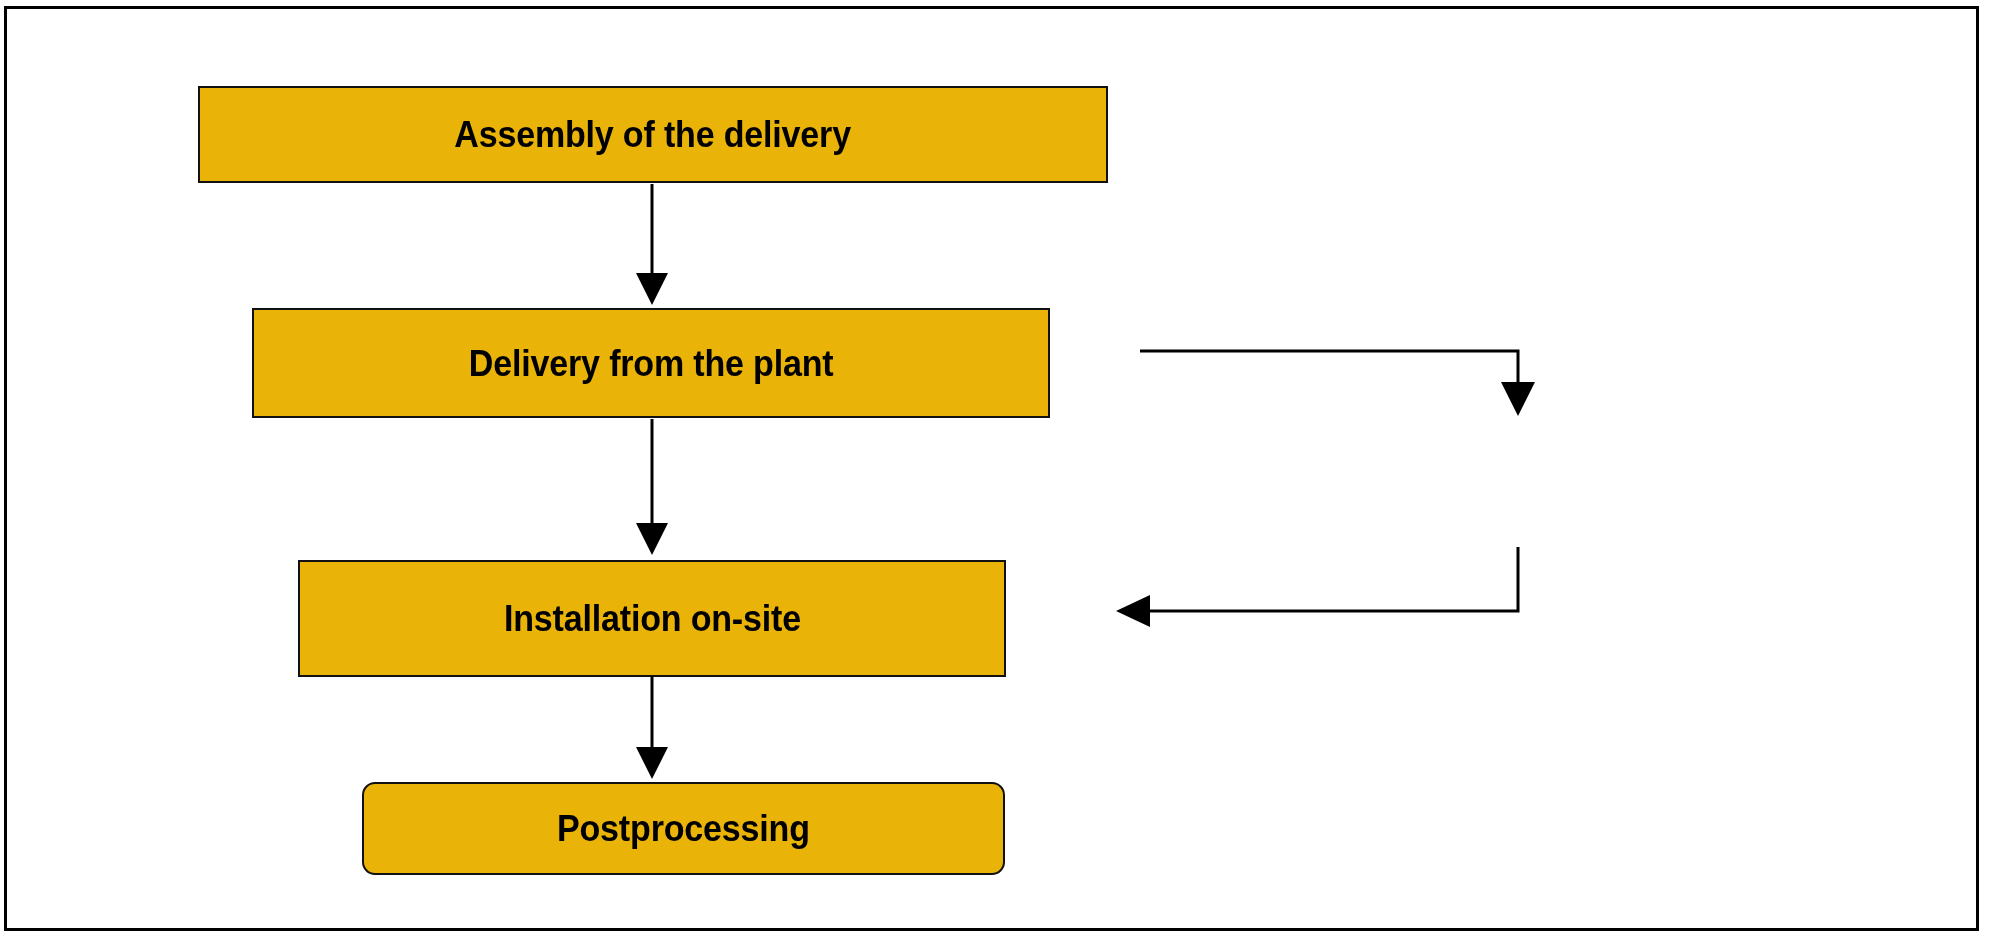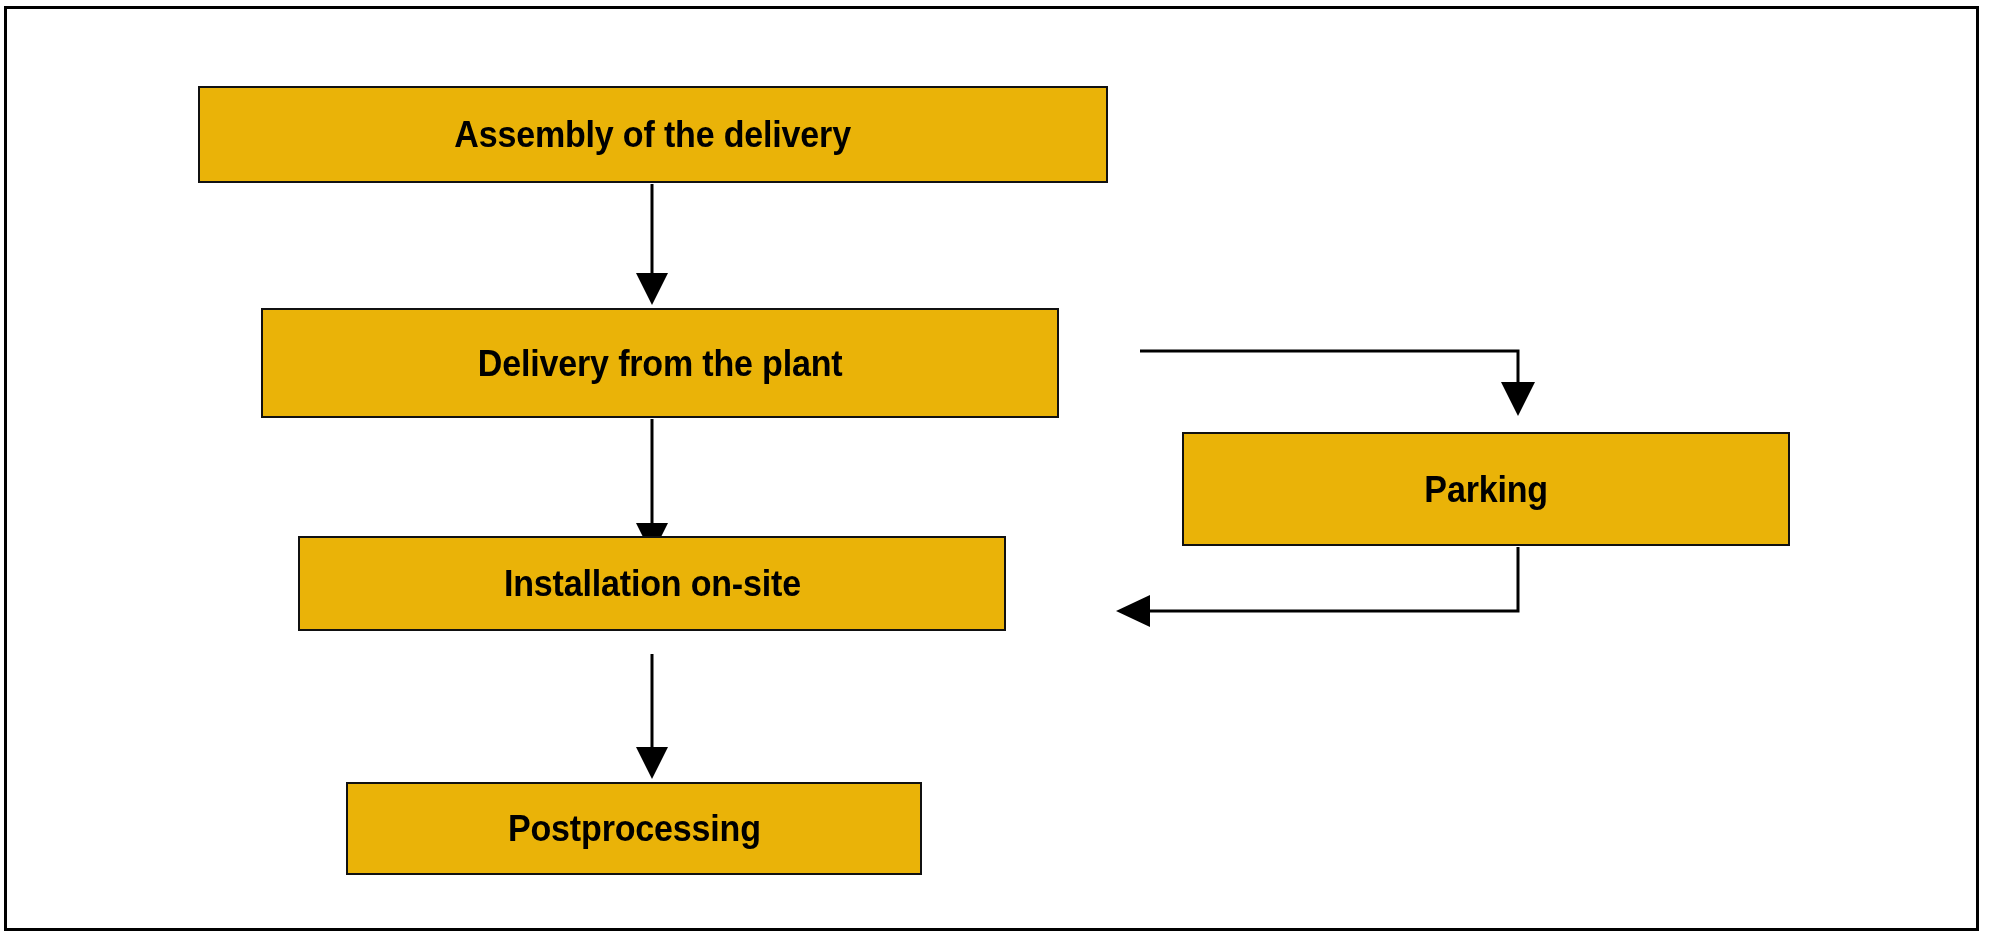--- a/index.html
+++ b/index.html
@@ -42,23 +42,23 @@
     font-size: 37px;
     line-height: 1;
     color: #000000;
     letter-spacing: -0.2px;
     white-space: nowrap;
     transform: scaleX(0.92);
     transform-origin: center center;
   }
   
   #node-assembly   { left: 198px;  top: 86px;  width: 910px; height: 97px; }
-  #node-delivery   { left: 252px;  top: 308px; width: 798px; height: 110px; margin-left: 9px; }
-  #node-install    { left: 298px;  top: 536px; width: 708px; height: 95px; }
-  #node-postproc   { left: 346px;  top: 782px; width: 576px; height: 93px; }
+  #node-delivery   { left: 252px;  top: 308px; width: 798px; height: 110px; }
+  #node-install    { left: 298px;  top: 560px; width: 708px; height: 117px; }
+  #node-postproc   { left: 362px;  top: 782px; width: 643px; height: 93px; border-radius: 13px; }
   #node-parking    { left: 1182px; top: 432px; width: 608px; height: 114px; }
 
   
   #connectors {
     position: absolute;
     left: 0;
     top: 0;
     width: 1993px;
     height: 944px;
     pointer-events: none;
@@ -116,16 +116,13 @@
   </div>
 
   <div class="node" id="node-install">
     <span class="node-label">Installation on-site</span>
   </div>
 
   <div class="node" id="node-postproc">
     <span class="node-label">Postprocessing</span>
   </div>
 
-  <div class="node" id="node-parking">
-    <span class="node-label">Parking</span>
-  </div>
 </div>
 
 </body></html>

